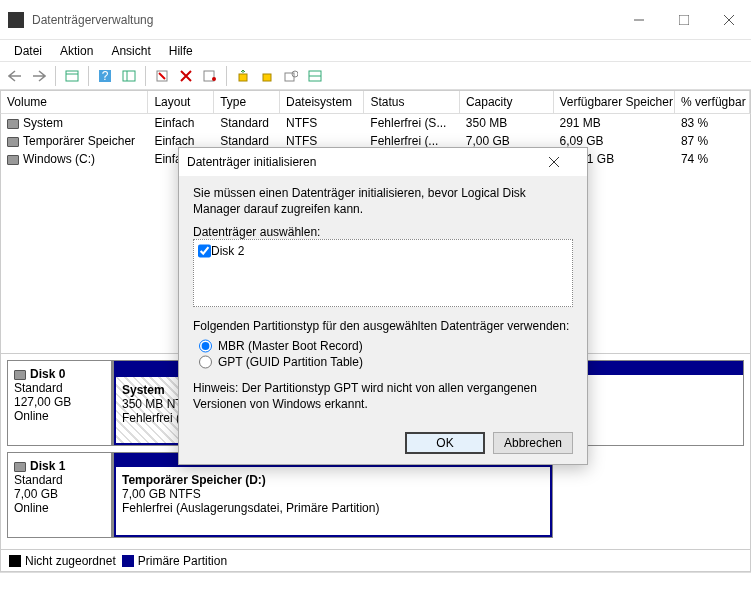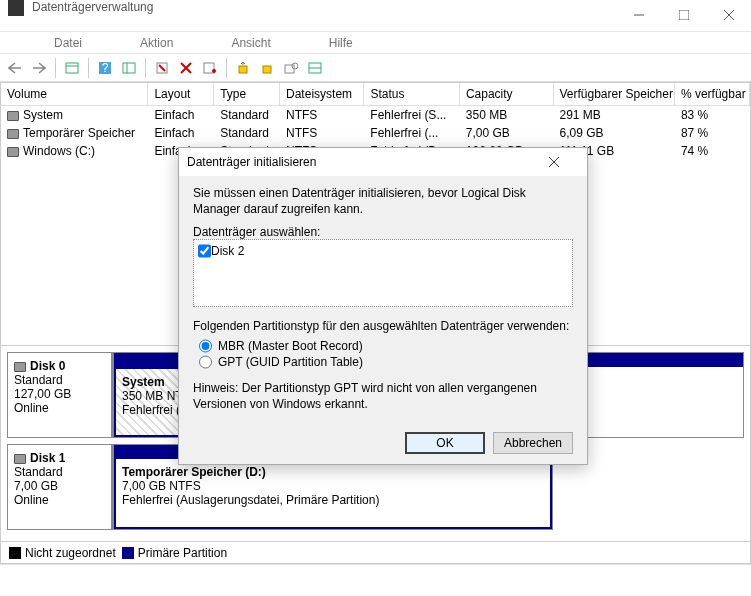--- a/index.html
+++ b/index.html
@@ -1,26 +1,26 @@
 <!DOCTYPE html>
 <html><head>
 <meta charset="utf-8">
 <style>
 * { box-sizing: border-box; margin: 0; padding: 0; font-family: "Segoe UI", Tahoma, sans-serif; font-size: 12px; }
 body { background: #fff; width: 751px; height: 596px; overflow: hidden; position: relative; }
 
 
-.titlebar { height: 32px; display: flex; background: #fff; border-bottom: 1px solid #e5e5e5; }
+.titlebar { height: 40px; display: flex; align-items: center; background: #fff; border-bottom: 1px solid #e5e5e5; }
 .titlebar .app-icon { width: 16px; height: 16px; margin: 0 8px; background: #333; display:inline-block; }
 .titlebar .title { flex: 1; color: #555; font-size: 12px; }
 .titlebar .winbtn { width: 45px; height: 30px; display: flex; align-items: center; justify-content: center; color: #555; }
 
 
 .menubar { height: 22px; display: flex; align-items: center; padding: 0 6px; gap: 2px; border-bottom: 1px solid #e5e5e5;}
-.menubar span { padding: 2px 8px; color: #737373; margin-left: 40px; }
+.menubar span { padding: 2px 8px; color: #000000; }
 
 
 .toolbar { height: 28px; display: flex; align-items: center; padding: 0 4px; gap: 2px; border-bottom: 1px solid #ddd;}
 .tb-btn { width: 22px; height: 22px; display:flex;align-items:center;justify-content:center; border:1px solid transparent; }
 .tb-sep { width: 1px; height: 20px; background: #ccc; margin: 0 3px; }
 
 
 .vol-header { display: flex; background: #a3a3a3; border: 1px solid #ccc; border-bottom: 1px solid #ddd; align-items: flex-end; }
 .vol-header div { padding: 4px 6px; border-right: 1px solid #ddd; background: #fff; color: #000; font-weight: normal; white-space:nowrap; overflow:hidden; }
 .vol-rows { border: 1px solid #ccc; border-top:none; height: 240px; overflow: hidden; background:#fff;}

